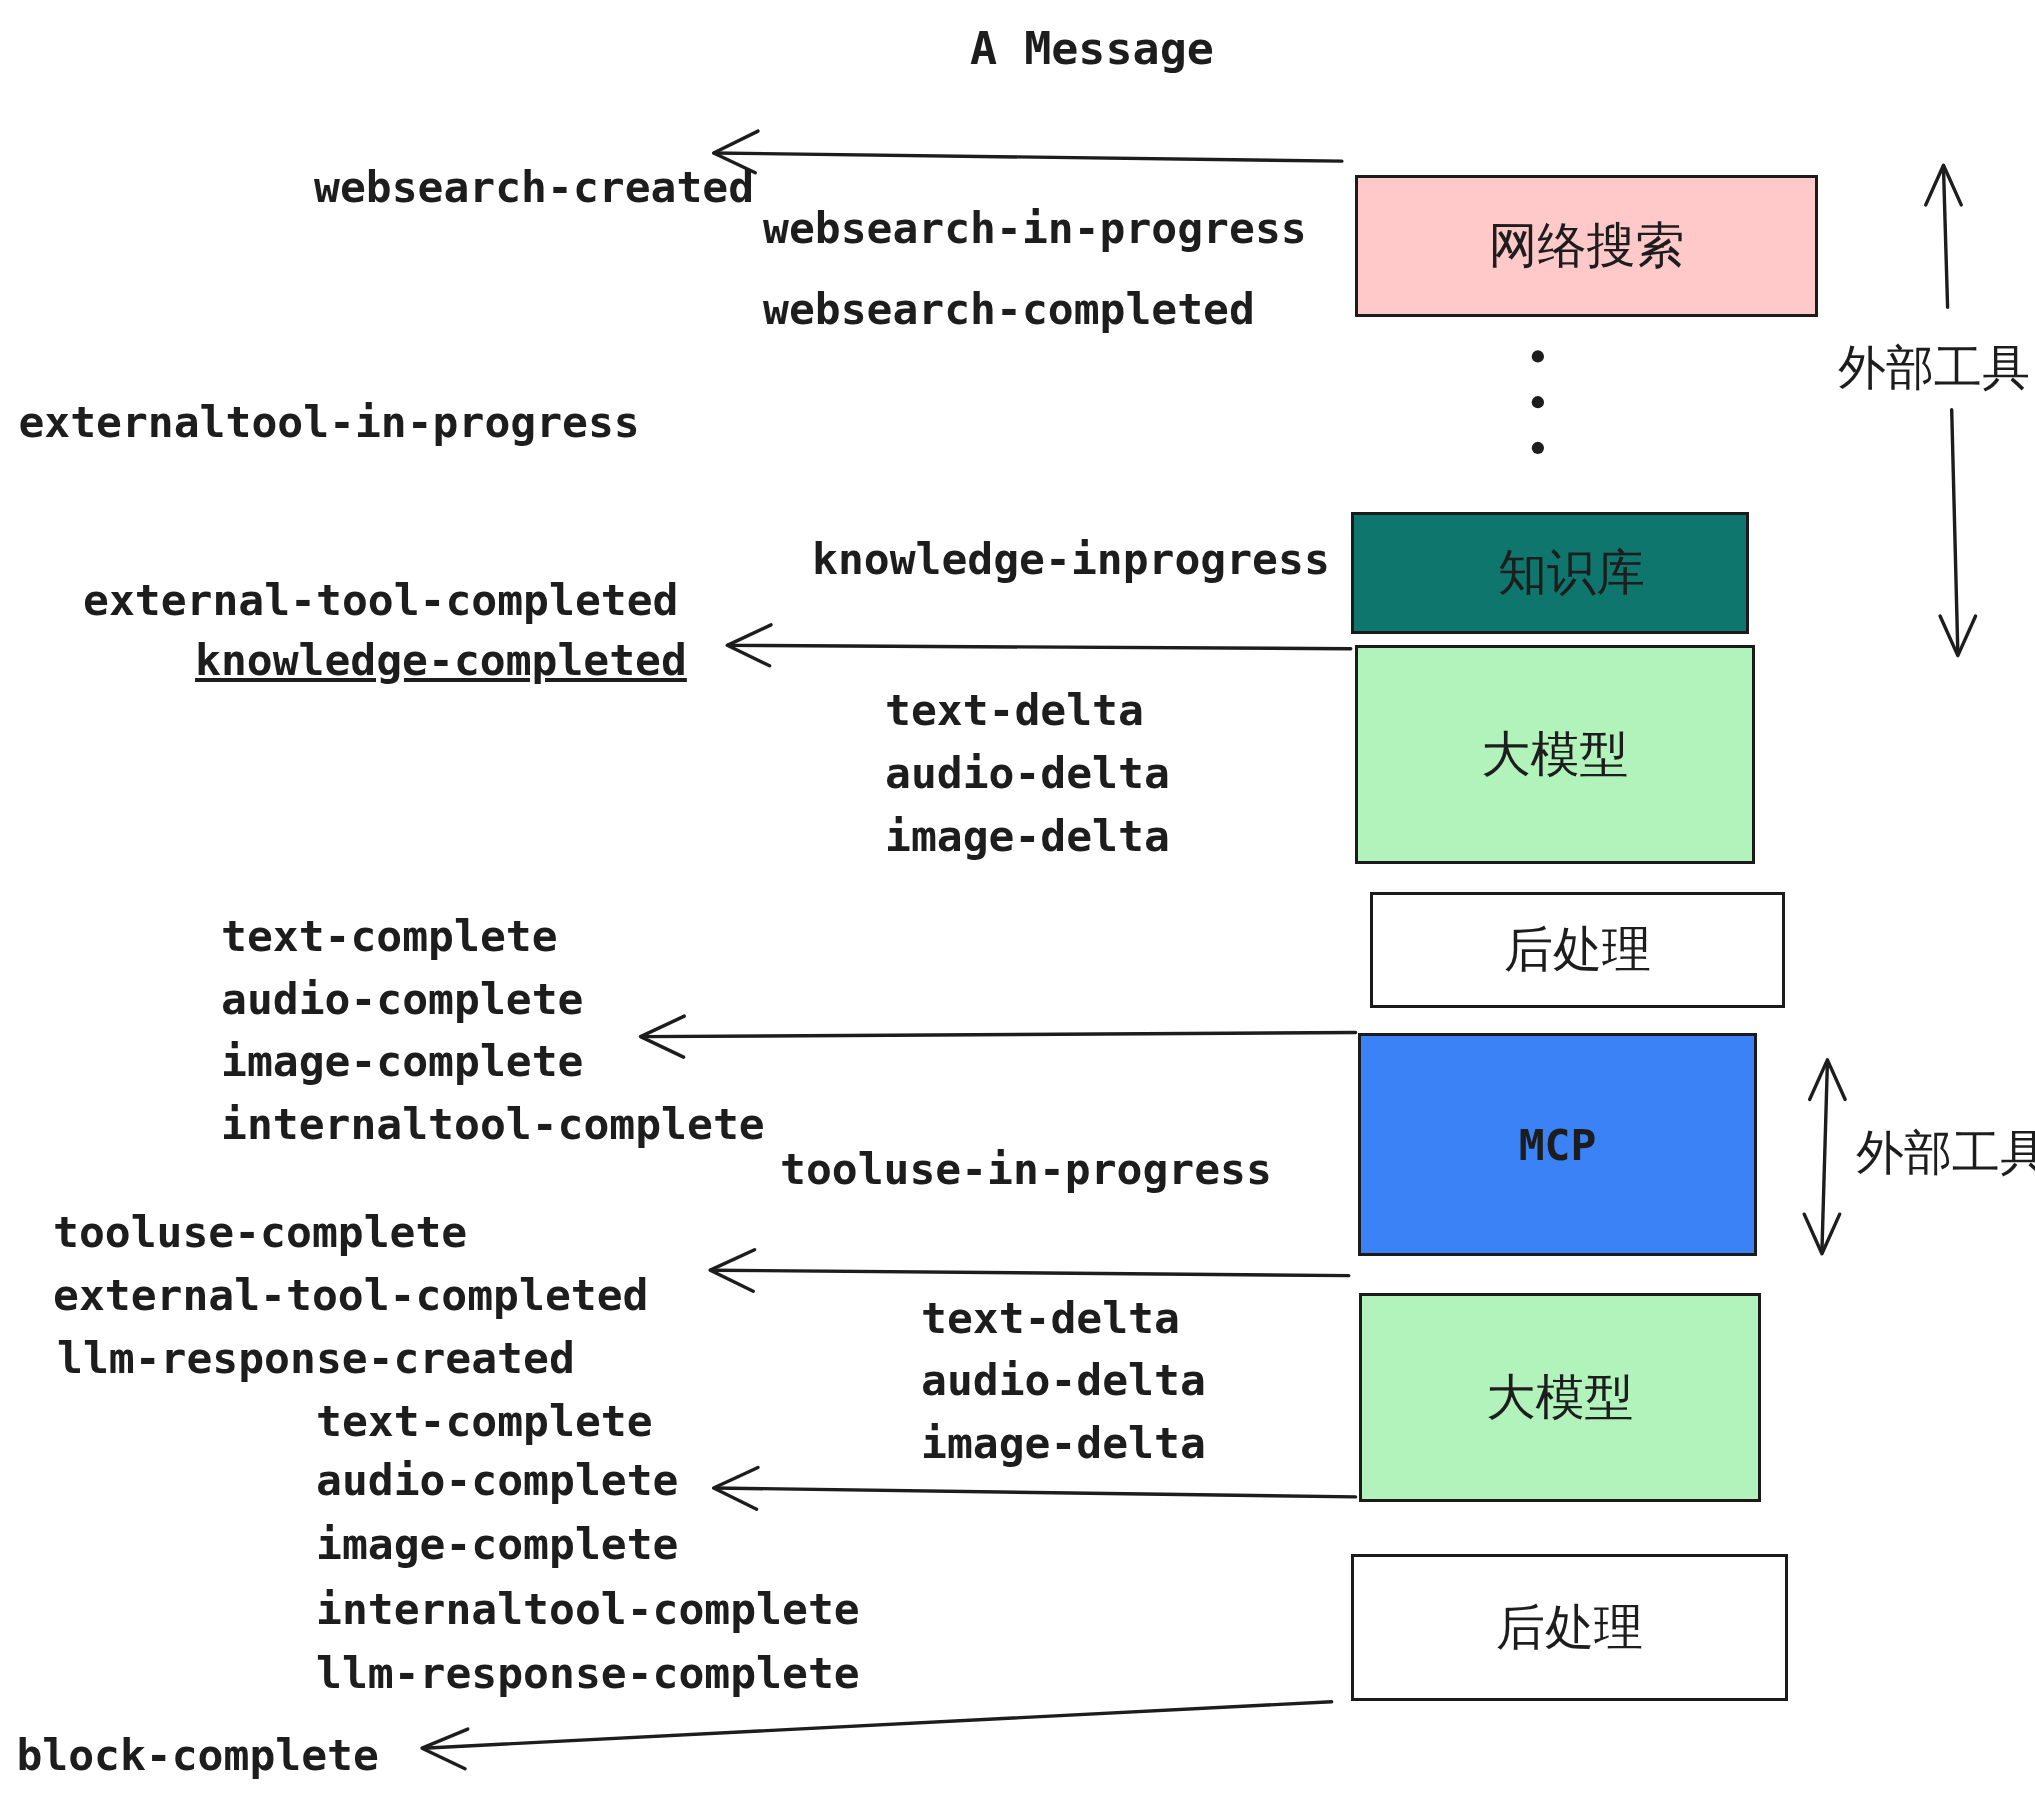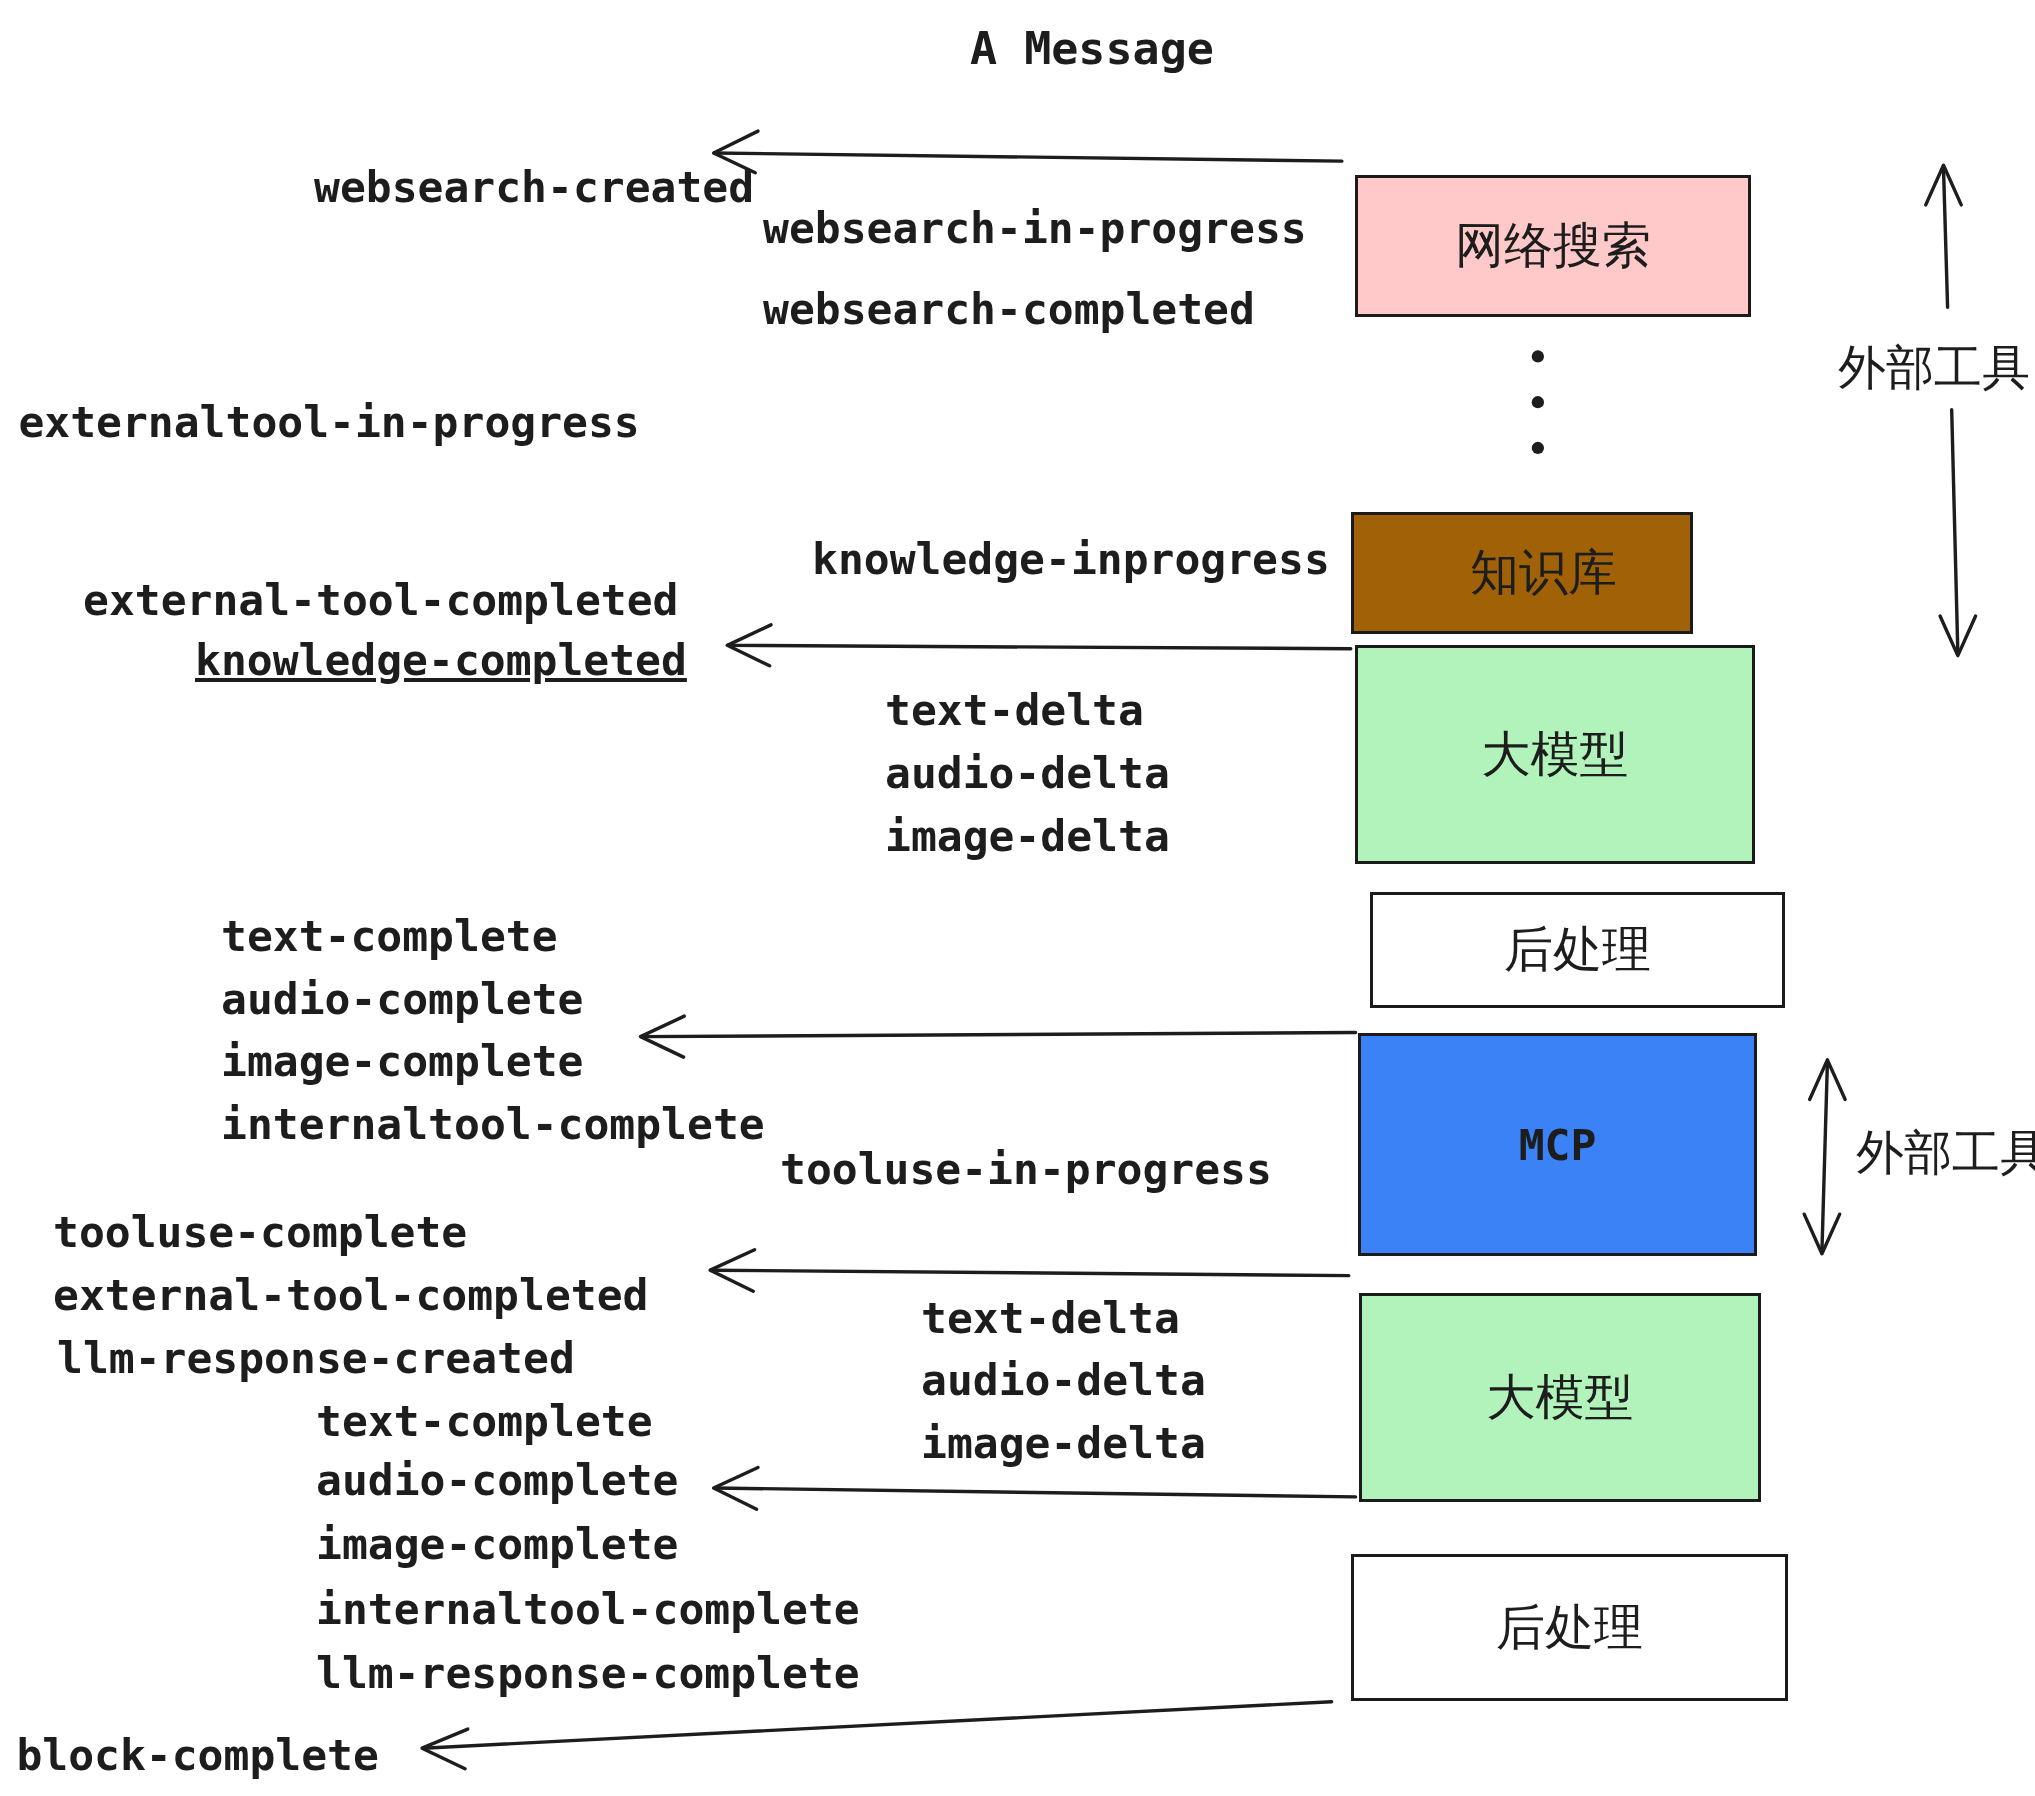--- a/index.html
+++ b/index.html
@@ -86,24 +86,24 @@
   <div class="ev" style="left:921px;top:1294px;">text-delta</div>
   <div class="ev" style="left:921px;top:1356px;">audio-delta</div>
   <div class="ev" style="left:921px;top:1419px;">image-delta</div>
   <div class="ev" style="left:316px;top:1397px;">text-complete</div>
   <div class="ev" style="left:316px;top:1456px;">audio-complete</div>
   <div class="ev" style="left:316px;top:1520px;">image-complete</div>
   <div class="ev" style="left:316px;top:1585px;">internaltool-complete</div>
   <div class="ev" style="left:316px;top:1649px;">llm-response-complete</div>
   <div class="ev" style="left:16.4px;top:1731px;">block-complete</div>
 
-  <div class="box" style="left: 1355px; top: 175px; width: 396px; height: 142px; background: rgb(255, 201, 201);">
+  <div class="box" style="left: 1355px; top: 175px; width: 463px; height: 142px; background: rgb(255, 201, 201);">
     <span class="lbl">网络搜索</span>
   </div>
-  <div class="box" style="left: 1351px; top: 512px; width: 342px; height: 122px; background: #a16207; padding-left: 43px;">
+  <div class="box" style="left: 1351px; top: 512px; width: 398px; height: 122px; background: #0f766e; padding-left: 43px;">
     <span class="lbl">知识库</span>
   </div>
   <div class="box" style="left: 1355px; top: 645px; width: 400px; height: 219px; background: rgb(178, 242, 187);">
     <span class="lbl">大模型</span>
   </div>
   <div class="box" style="left: 1370px; top: 892px; width: 415px; height: 116px; background: rgb(255, 255, 255);">
     <span class="lbl">后处理</span>
   </div>
   <div class="box" style="left: 1358px; top: 1033px; width: 399px; height: 223px; background: #3b82f6;">
     <span class="lbl mono">MCP</span>

